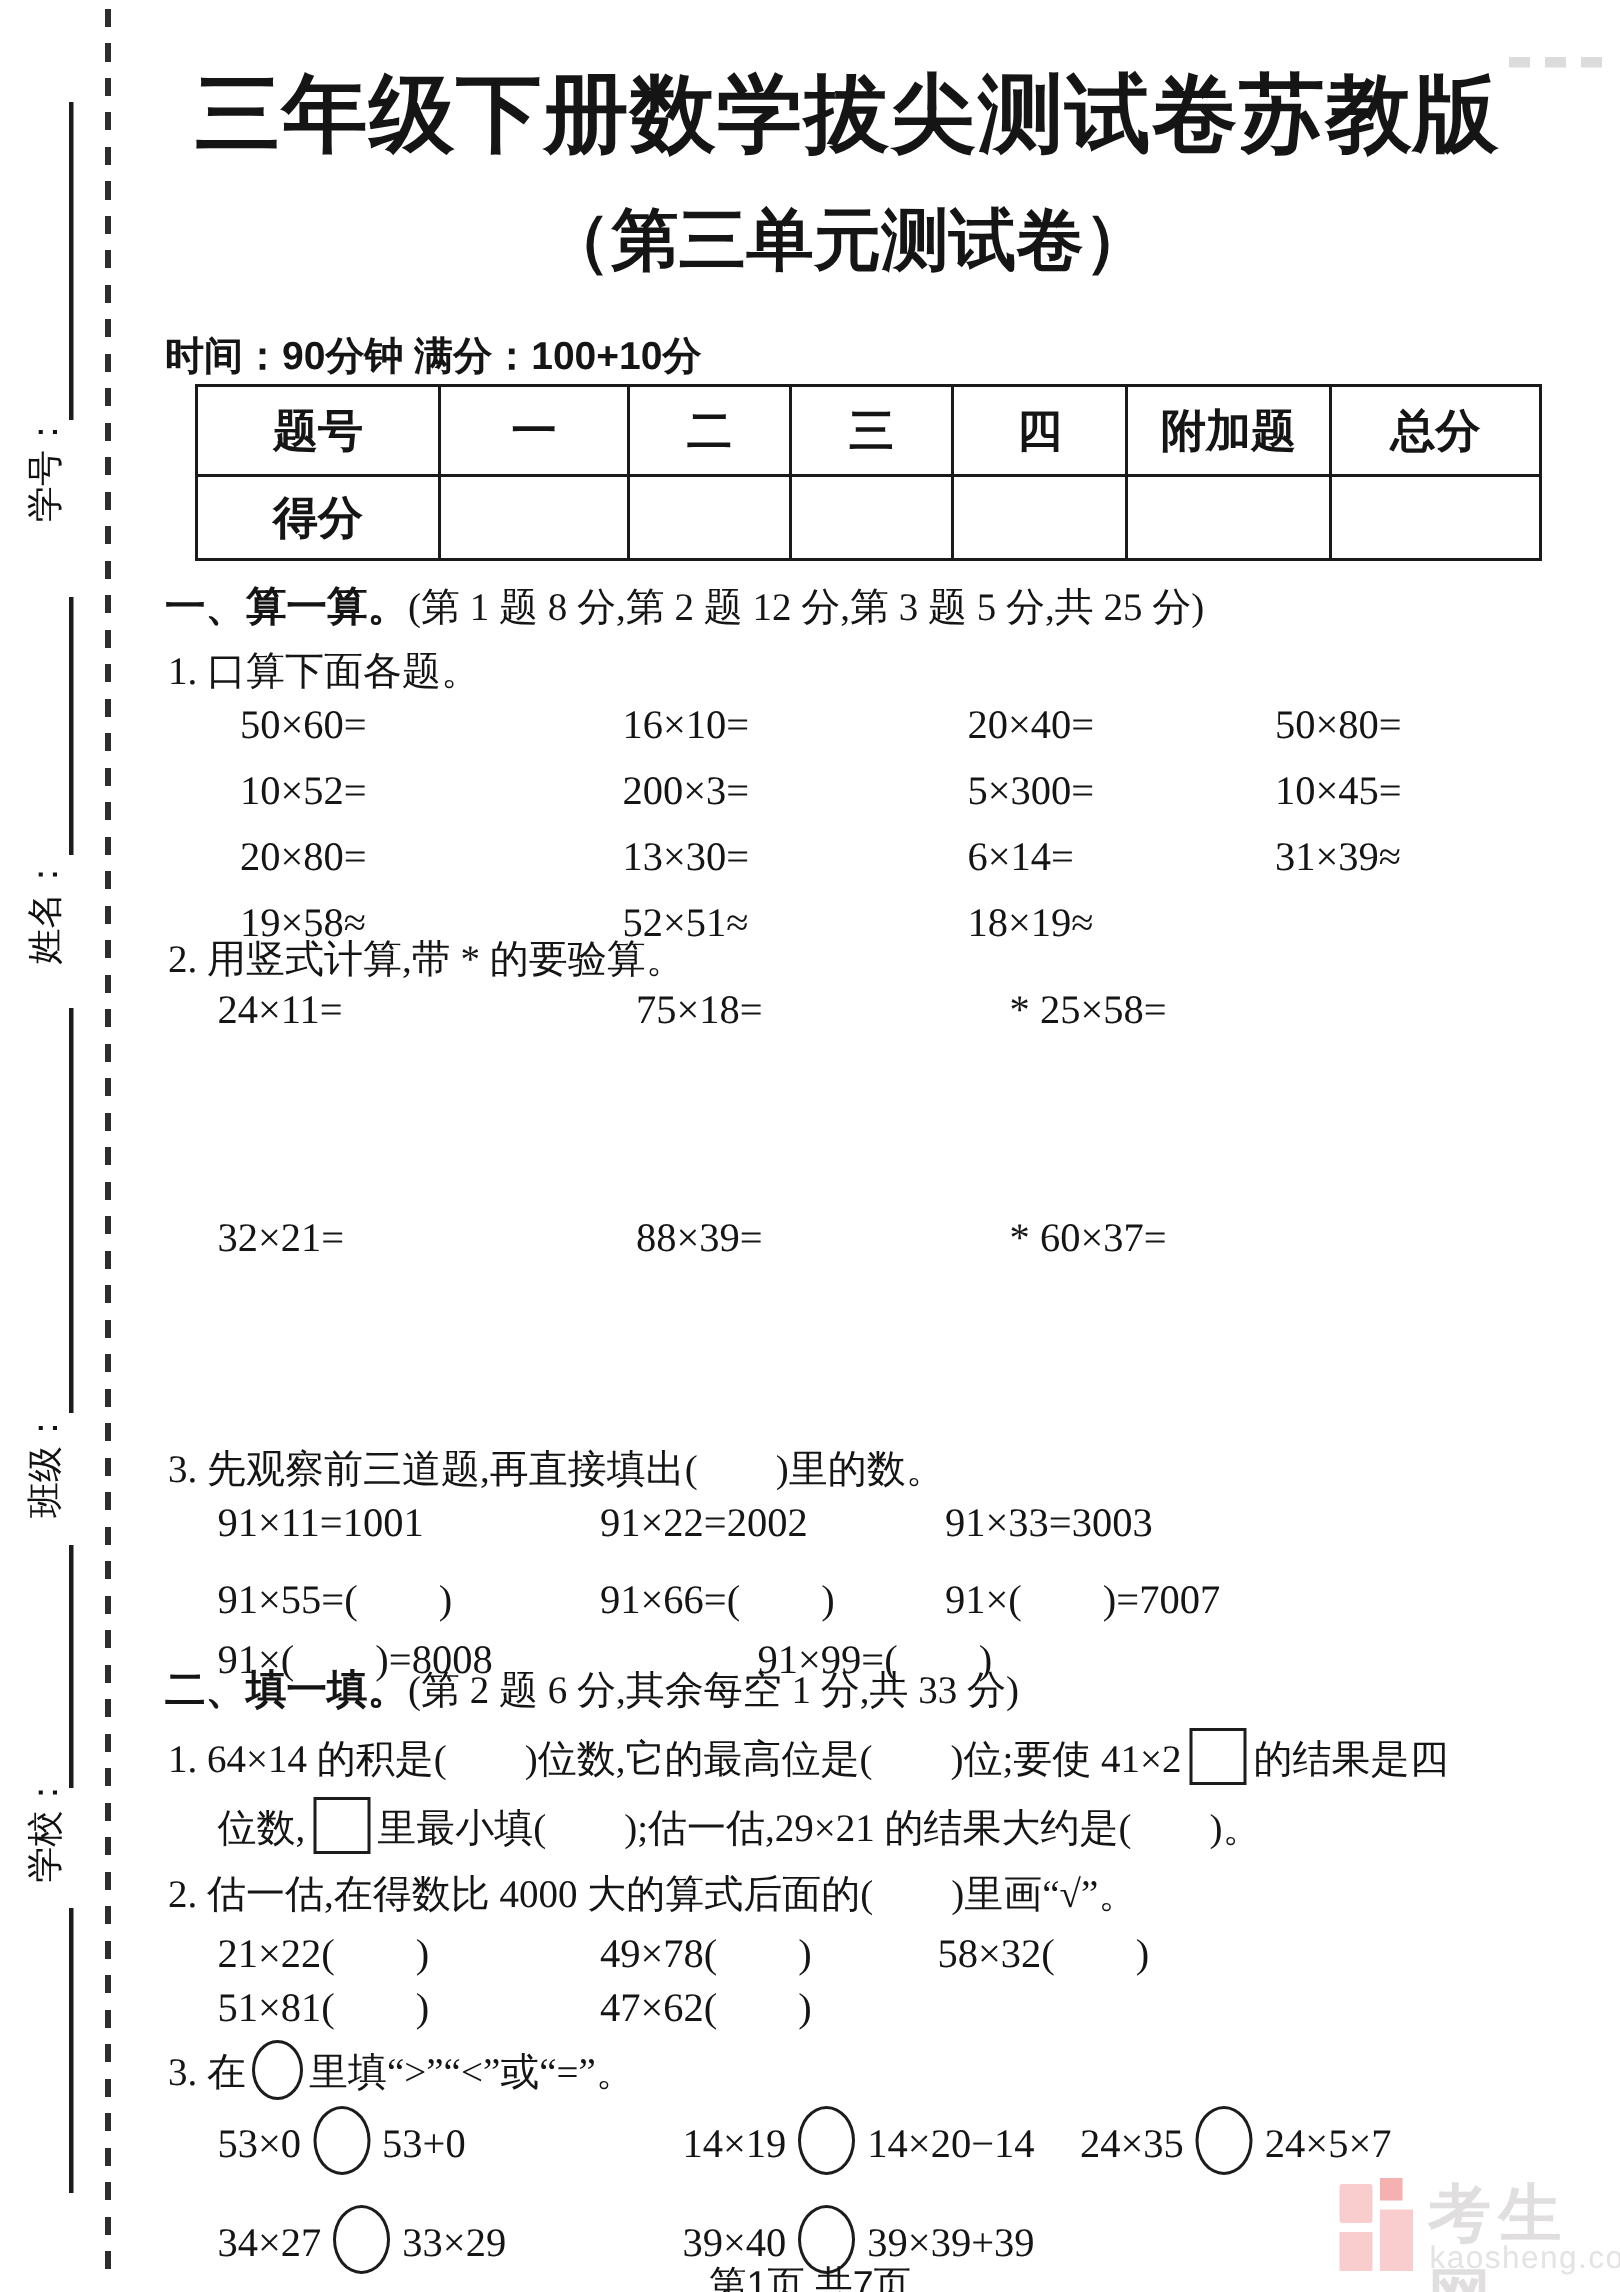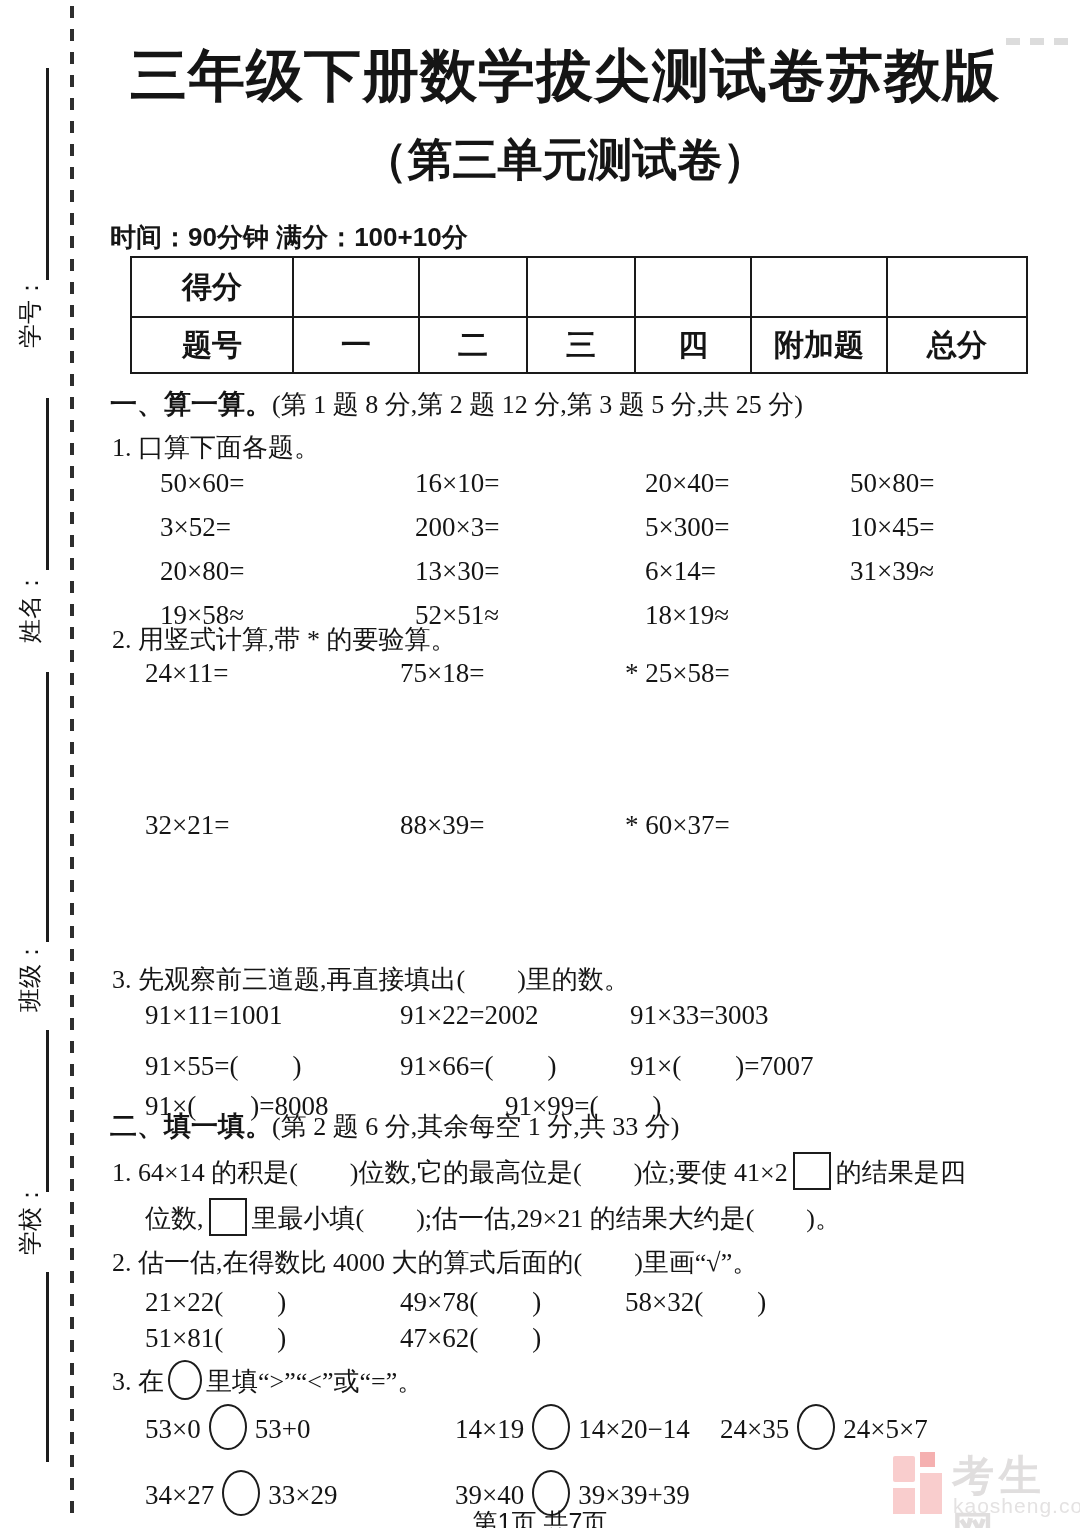--- a/index.html
+++ b/index.html
@@ -31,21 +31,21 @@
   table.score tr:first-child td{height:58px;}
   table.score tr:last-child td{height:54px;}
 
   
   .sec-head{font-size:27px;}
   .sec-head b{font-family:"Liberation Sans","DejaVu Sans",sans-serif;font-weight:bold;}
   .sec-note{font-size:26px;}
   .qlabel{font-size:26px;}
   .grid{display:grid;font-size:27px;}
   .g-oral{grid-template-columns:255px 230px 205px auto;row-gap:13px;}
-  .g-w{grid-template-columns:255px 225px auto;}
+  .g-w{grid-template-columns:255px 225px auto;gap:24px;}
   .g-913{grid-template-columns:255px 230px auto;row-gap:17px;}
   .g-913b{grid-template-columns:360px auto;}
   .g-est{grid-template-columns:255px 225px auto;row-gap:0;}
   .g-cmp{grid-template-columns:310px 265px auto;row-gap:20px;}
 
   .blank-box{display:inline-block;width:34px;height:34px;border:2px solid #1c1c1c;
      vertical-align:-9px;margin:0 5px;background:#fff;}
   .cmp-circle{display:inline-block;width:34px;height:42px;border:2px solid #1c1c1c;
      border-radius:50%;vertical-align:-12px;margin:0 8px;background:#fff;}
   .cmp-circle.small{width:30px;height:36px;vertical-align:-10px;margin:0 4px;}
@@ -81,49 +81,49 @@
   <div class="abs side-label" style="left:-25px;top:1203px;">学校：</div>
 
   <div class="abs title">三年级下册数学拔尖测试卷苏教版</div>
   <div class="abs subtitle">（第三单元测试卷）</div>
   <div class="abs faded-mark"></div>
   <div class="abs meta">时间：90分钟 满分：100+10分</div>
 
   <table class="score">
     <tbody>
         <tr>
+      <td style="width:160px;">题号</td>
+      <td style="width:124px;">一</td>
+      <td style="width:106px;">二</td>
+      <td style="width:106px;">三</td>
+      <td style="width:114px;">四</td>
+      <td style="width:134px;">附加题</td>
+      <td style="width:138px;">总分</td>
+    </tr>
+    <tr>
       <td>得分</td>
       <td></td>
       <td></td>
       <td></td>
       <td></td>
       <td></td>
       <td></td>
-    </tr>
-    <tr>
-      <td style="width:160px;">题号</td>
-      <td style="width:124px;">一</td>
-      <td style="width:106px;">二</td>
-      <td style="width:106px;">三</td>
-      <td style="width:114px;">四</td>
-      <td style="width:134px;">附加题</td>
-      <td style="width:138px;">总分</td>
     </tr>
   </tbody>
     </table>
 
   <div class="abs sec-head" style="left:110px;top:386px;"><b>一、算一算。</b><span class="sec-note">(第 1 题 8 分,第 2 题 12 分,第 3 题 5 分,共 25 分)</span></div>
 
   <div class="abs qlabel" style="left:112px;top:430px;">1. 口算下面各题。</div>
   <div class="abs grid g-oral" style="left:160px;top:468px;width:875px;">
     <span>50×60=</span>
     <span>16×10=</span>
     <span>20×40=</span>
     <span>50×80=</span>
-    <span>3×52=</span>
+    <span>10×52=</span>
     <span>200×3=</span>
     <span>5×300=</span>
     <span>10×45=</span>
     <span>20×80=</span>
     <span>13×30=</span>
     <span>6×14=</span>
     <span>31×39≈</span>
     <span>19×58≈</span>
     <span>52×51≈</span>
     <span>18×19≈</span>

